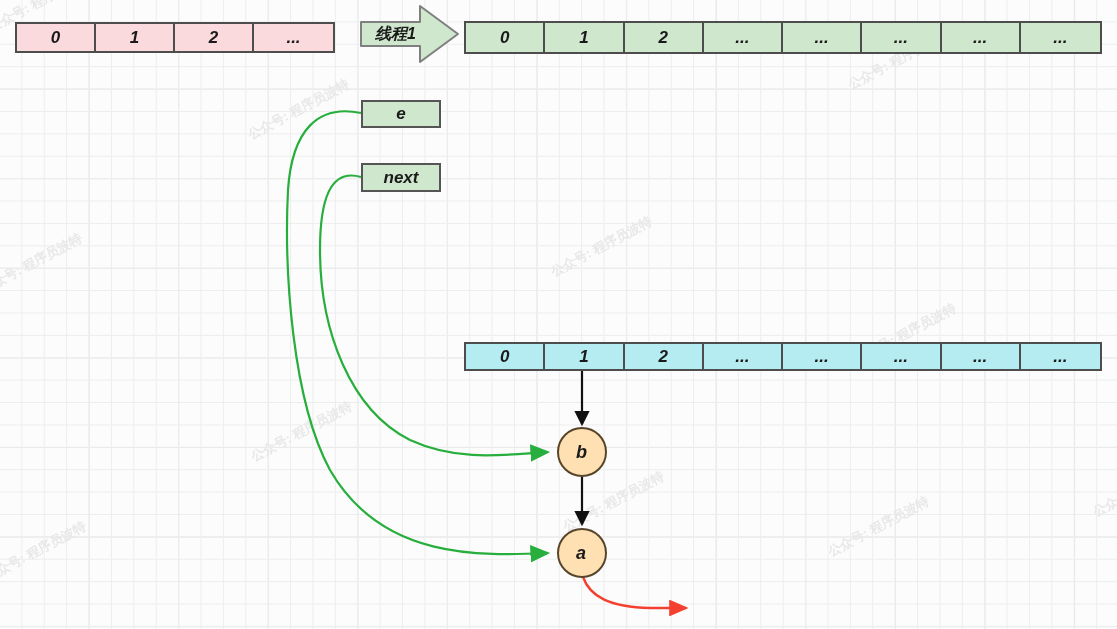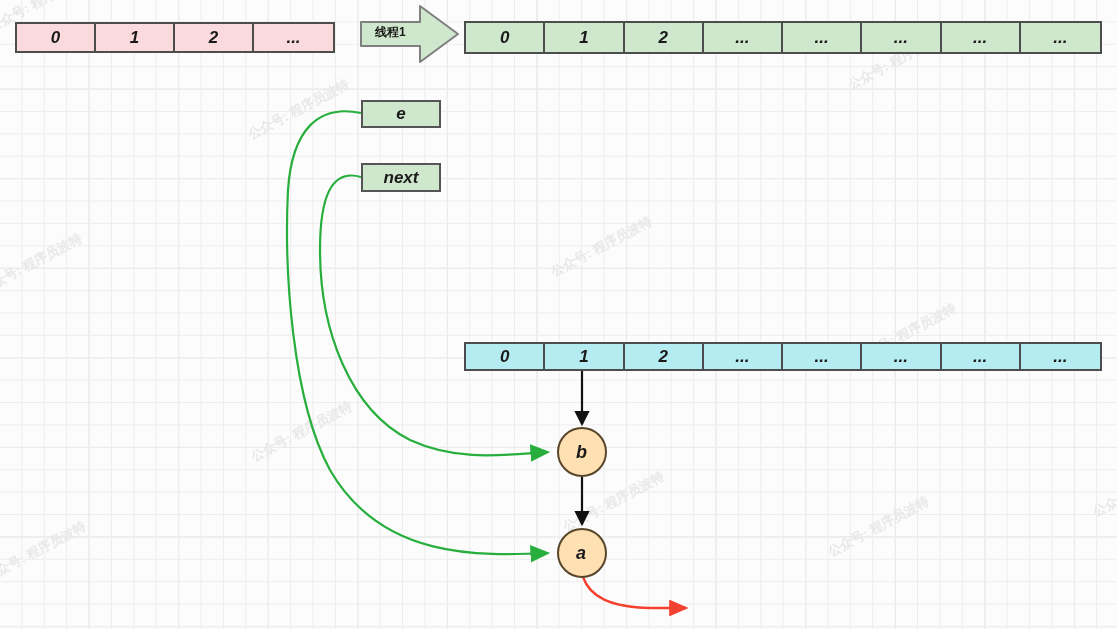--- a/index.html
+++ b/index.html
@@ -81,22 +81,23 @@
     position: absolute;
     font-style: italic;
     font-weight: bold;
     font-size: 18px;
     color: #1a1a1a;
     font-family: "Liberation Sans", sans-serif;
     pointer-events: none;
   }
   .thread-label {
     position: absolute;
+    font-style: italic;
     font-weight: bold;
-    font-size: 12px;
+    font-size: 16px;
     color: #1a1a1a;
     font-family: "Liberation Sans", sans-serif;
     pointer-events: none;
   }
 </style>
 </head>
 <body>
 
 <div id="canvas">
 

